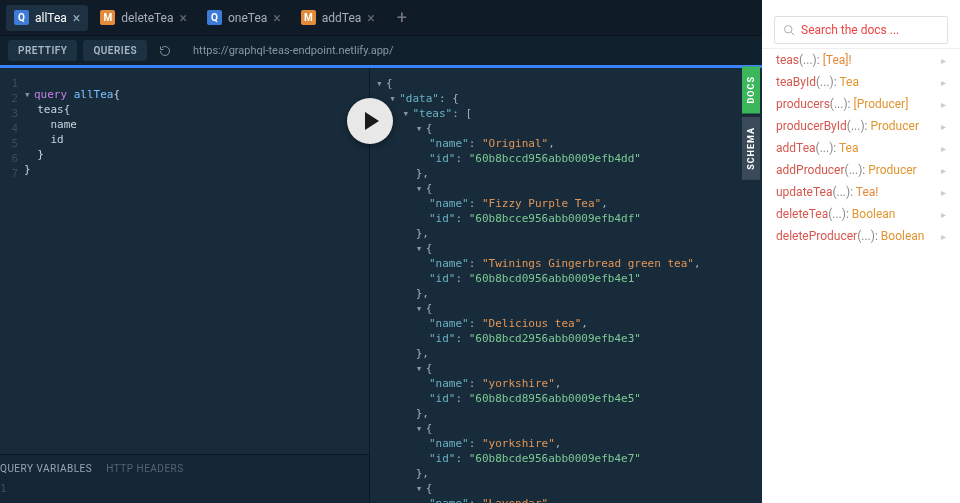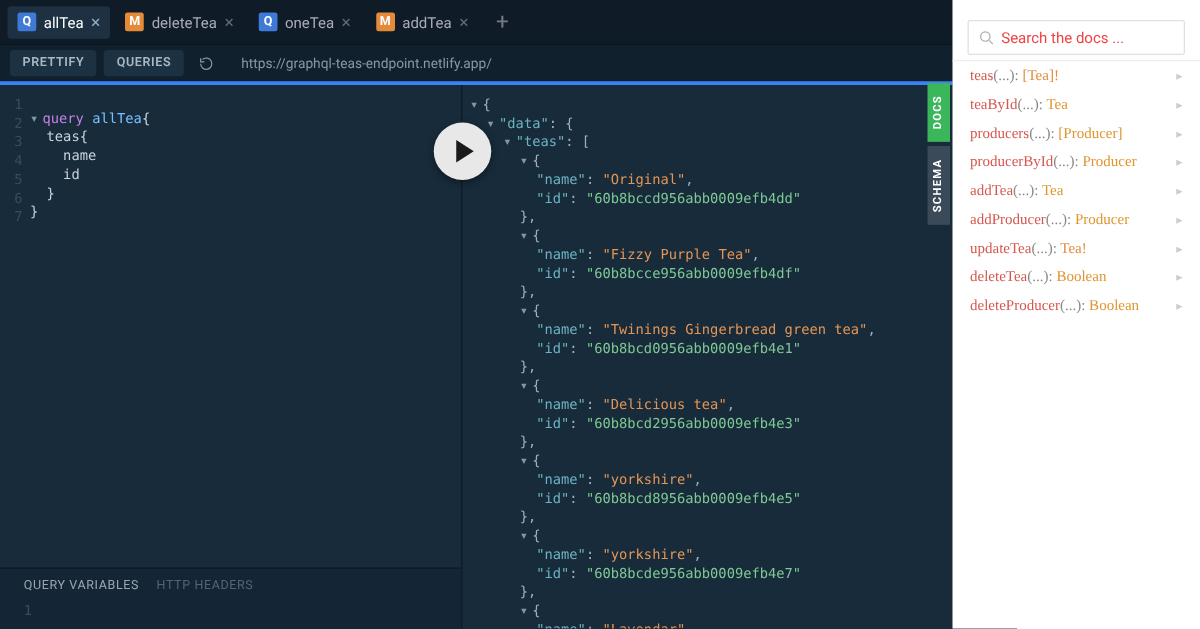--- a/index.html
+++ b/index.html
@@ -71,21 +71,21 @@
 }
 .gutter {
   width: 24px; text-align: right; padding-right: 6px;
   color: #3a4c5a;
 }
 .code { color: #c9d3dc; white-space: pre; margin-top: 11px; }
 .kw { color: #c97fe4; }
 .fn { color: #79c0ff; }
 .varsection {
   border-top: 1px solid #0c1a26;
-  padding: 8px 19px;
+  padding: 8px 0;
   display: flex; flex-direction: column; gap: 8px;
   background: #142636;
 }
 .varsection-tabs { display: flex; gap: 14px; }
 .varsection-tab { font-size: 10px; letter-spacing: .5px; color: #9aa6b1; }
 .varsection-tab.inactive { color: #556472; }
 .vars-editor {
   font-family: Menlo, Monaco, Consolas, monospace;
   font-size: 11px; color: #3a4c5a;
 }
@@ -142,21 +142,20 @@
 }
 .search-icon { width: 12px; height: 12px; stroke: #aaa; fill: none; }
 .docs-section-title {
   font-size: 10px; letter-spacing: .5px; font-weight: 600;
   color: #9aa0a6; padding: 14px 14px 4px;
 }
 .docs-row {
   padding: 4px 14px; display: flex; align-items: center;
   justify-content: space-between; font-size: 12px;
   cursor: pointer;
-  font-family: Liberation Serif, serif;
 }
 .docs-row .chev { color: #ccc; font-size: 10px; }
 .entry-name { color: #d6574f; }
 .entry-args { color: #888; }
 .entry-ret { color: #e0952f; }
 .entry-ret.nn { color: #e38b3a; }
 .divider { height:1px; background:#eee; margin-top:-4px; }
 </style>
 </head>
 <body>

